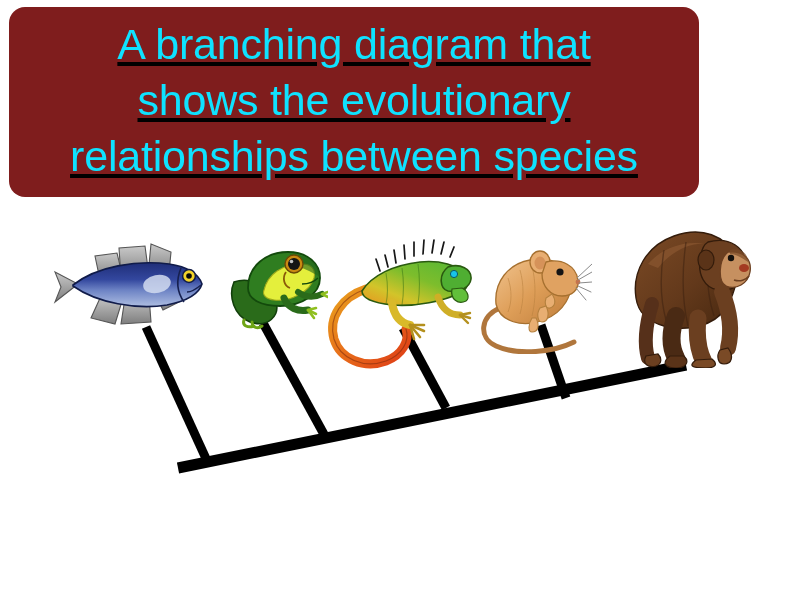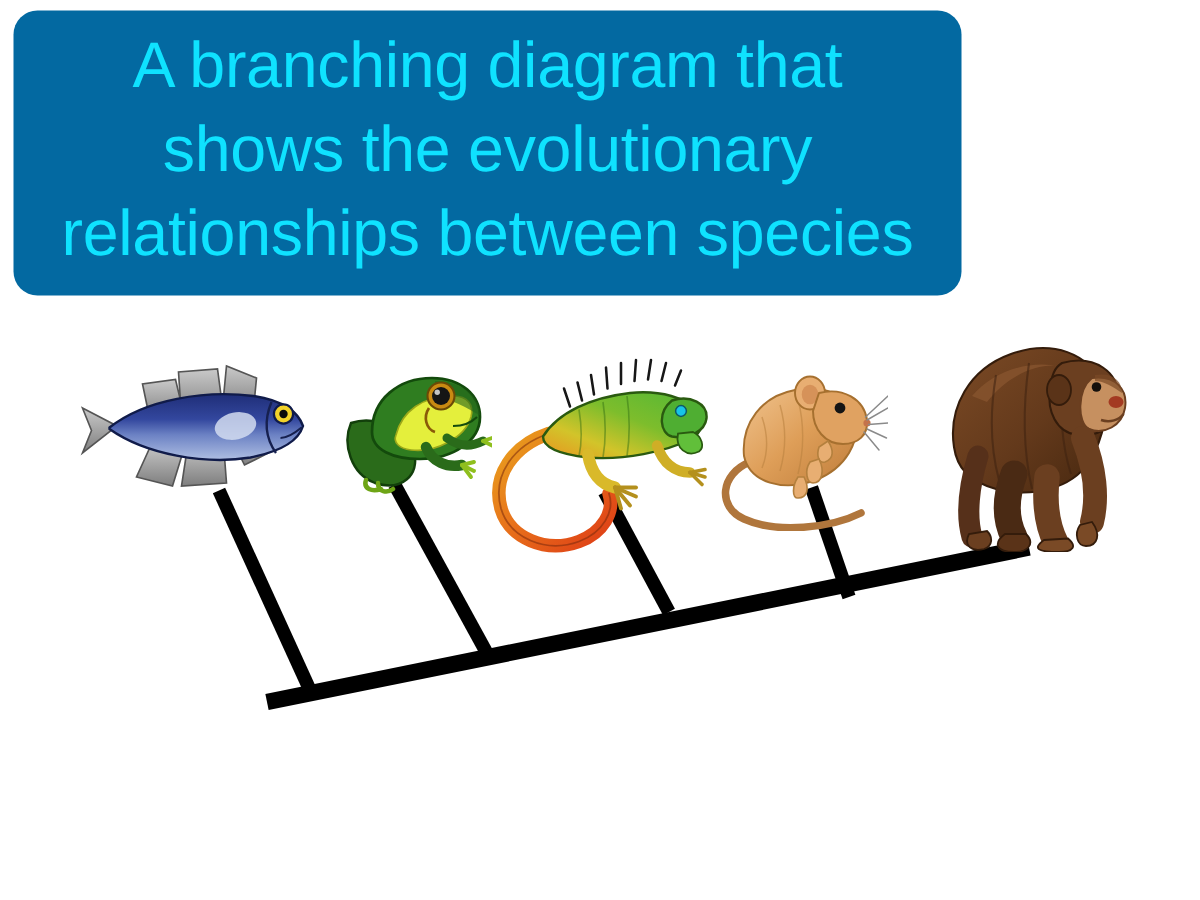--- a/index.html
+++ b/index.html
@@ -20,29 +20,30 @@
     width: 800px;
     height: 600px;
     background: #ffffff;
   }
 
   
   #title-banner {
     position: absolute;
     left: 9px;
     top: 7px;
-    width: 632px;
+    width: 690px;
     height: 190px;
-    background: #0369a1;
+    background: #7f1d1d;
     border-radius: 16px;
     display: flex;
     align-items: center;
     justify-content: center;
     box-sizing: border-box;
     padding: 2px 6px 6px 6px;
+    text-decoration: underline;
   }
   #title-text {
     color: #0FE2FF;
     font-family: "Liberation Sans", sans-serif;
     font-size: 43px;
     line-height: 56px;
     font-weight: 400;
     text-align: center;
     letter-spacing: -0.2px;
     white-space: pre-line;

